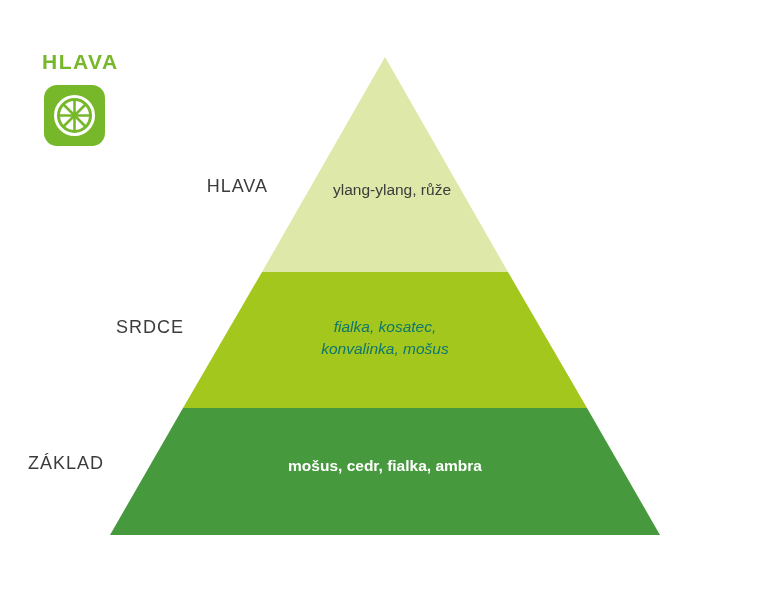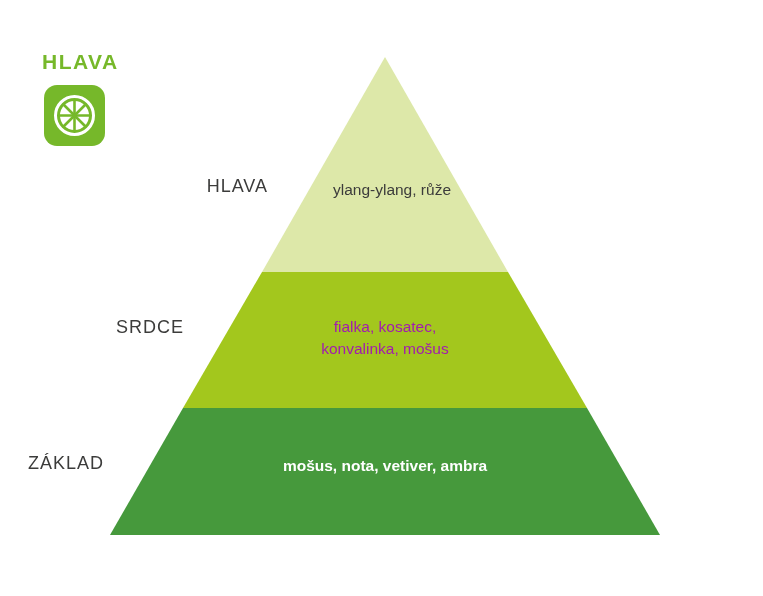--- a/index.html
+++ b/index.html
@@ -47,21 +47,21 @@
     .label-hlava  { width: 268px; top: 176px; }
     .label-srdce  { width: 184px; top: 317px; }
     .label-zaklad { width: 104px; top: 453px; }
     .notes {
       position: absolute;
       text-align: center;
       font-size: 15.5px;
       line-height: 22px;
     }
     .notes-top  { left: 237px; width: 310px; top: 179px; color: #3c3c3b; }
-    .notes-mid  { left: 235px; width: 300px; top: 316px; color: #a21caf; }
+    .notes-mid  { left: 235px; width: 300px; top: 316px; color: #0f766e; font-style: italic; }
     .notes-base { left: 185px; width: 400px; top: 456px; color: #ffffff; font-weight: bold; line-height: 20px; }
   </style>
 </head>
 <body>
 
 <div class="canvas">
 
   <div class="brand-title">HLAVA</div>
 
   <div class="brand-icon">
@@ -93,16 +93,16 @@
   <div class="notes notes-top">
     <div>ylang-ylang, růže</div>
   </div>
 
   <div class="notes notes-mid">
     <div>fialka, kosatec,</div>
     <div>konvalinka, mošus</div>
   </div>
 
   <div class="notes notes-base">
-    <div>mošus, nota, vetiver, ambra</div>
+    <div>mošus, cedr, fialka, ambra</div>
   </div>
 
 </div>
 
 </body></html>

